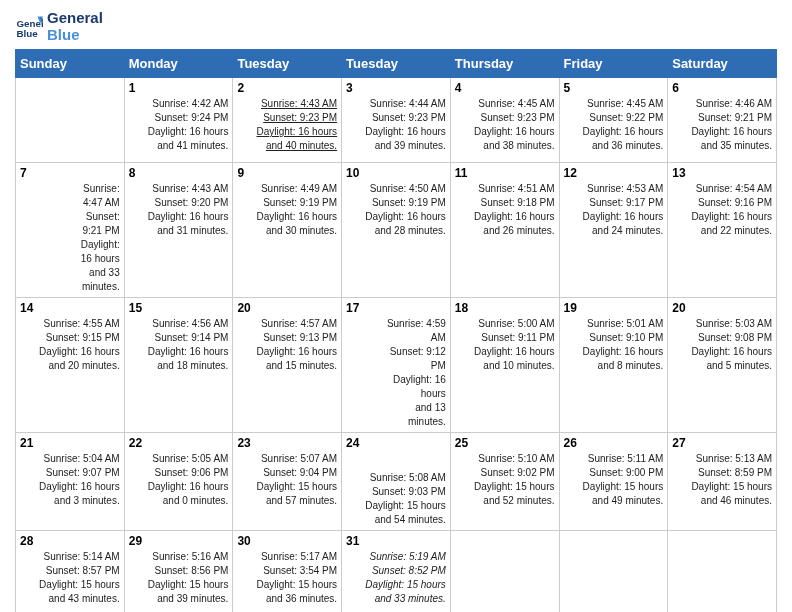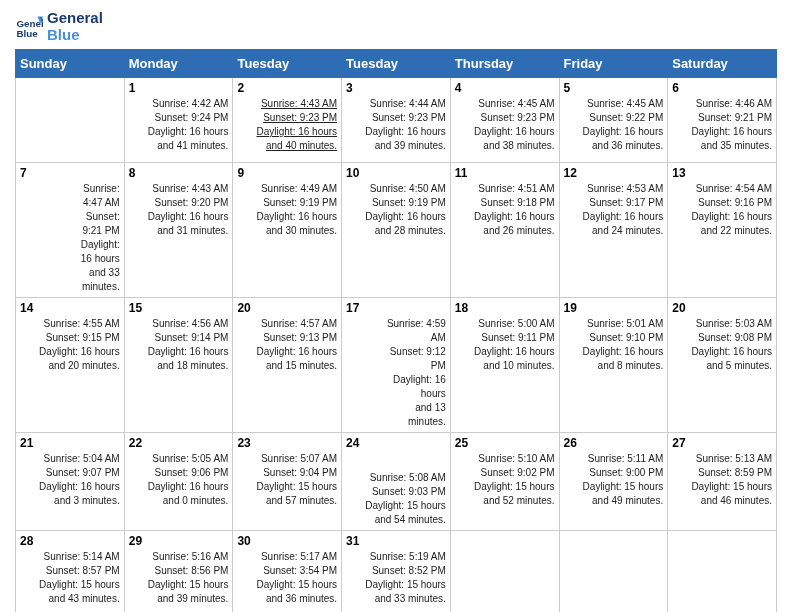--- a/index.html
+++ b/index.html
@@ -323,21 +323,21 @@
         </td>
         <td>
           <div class="day-number">30</div>
           <div class="day-info" style="white-space: pre-line;">Sunrise: 5:17 AM
 Sunset: 3:54 PM
 Daylight: 15 hours
 and 36 minutes.</div>
         </td>
         <td>
           <div class="day-number">31</div>
-          <div class="day-info" style="white-space: pre-line;">Sunrise: 5:19 AM
+          <div class="day-info" style="white-space: pre-line; font-style: italic;">Sunrise: 5:19 AM
 Sunset: 8:52 PM
 Daylight: 15 hours
 and 33 minutes.</div>
         </td>
         <td class="empty"></td>
         <td class="empty"></td>
         <td class="empty"></td>
       </tr>
     </tbody>
 </table>

